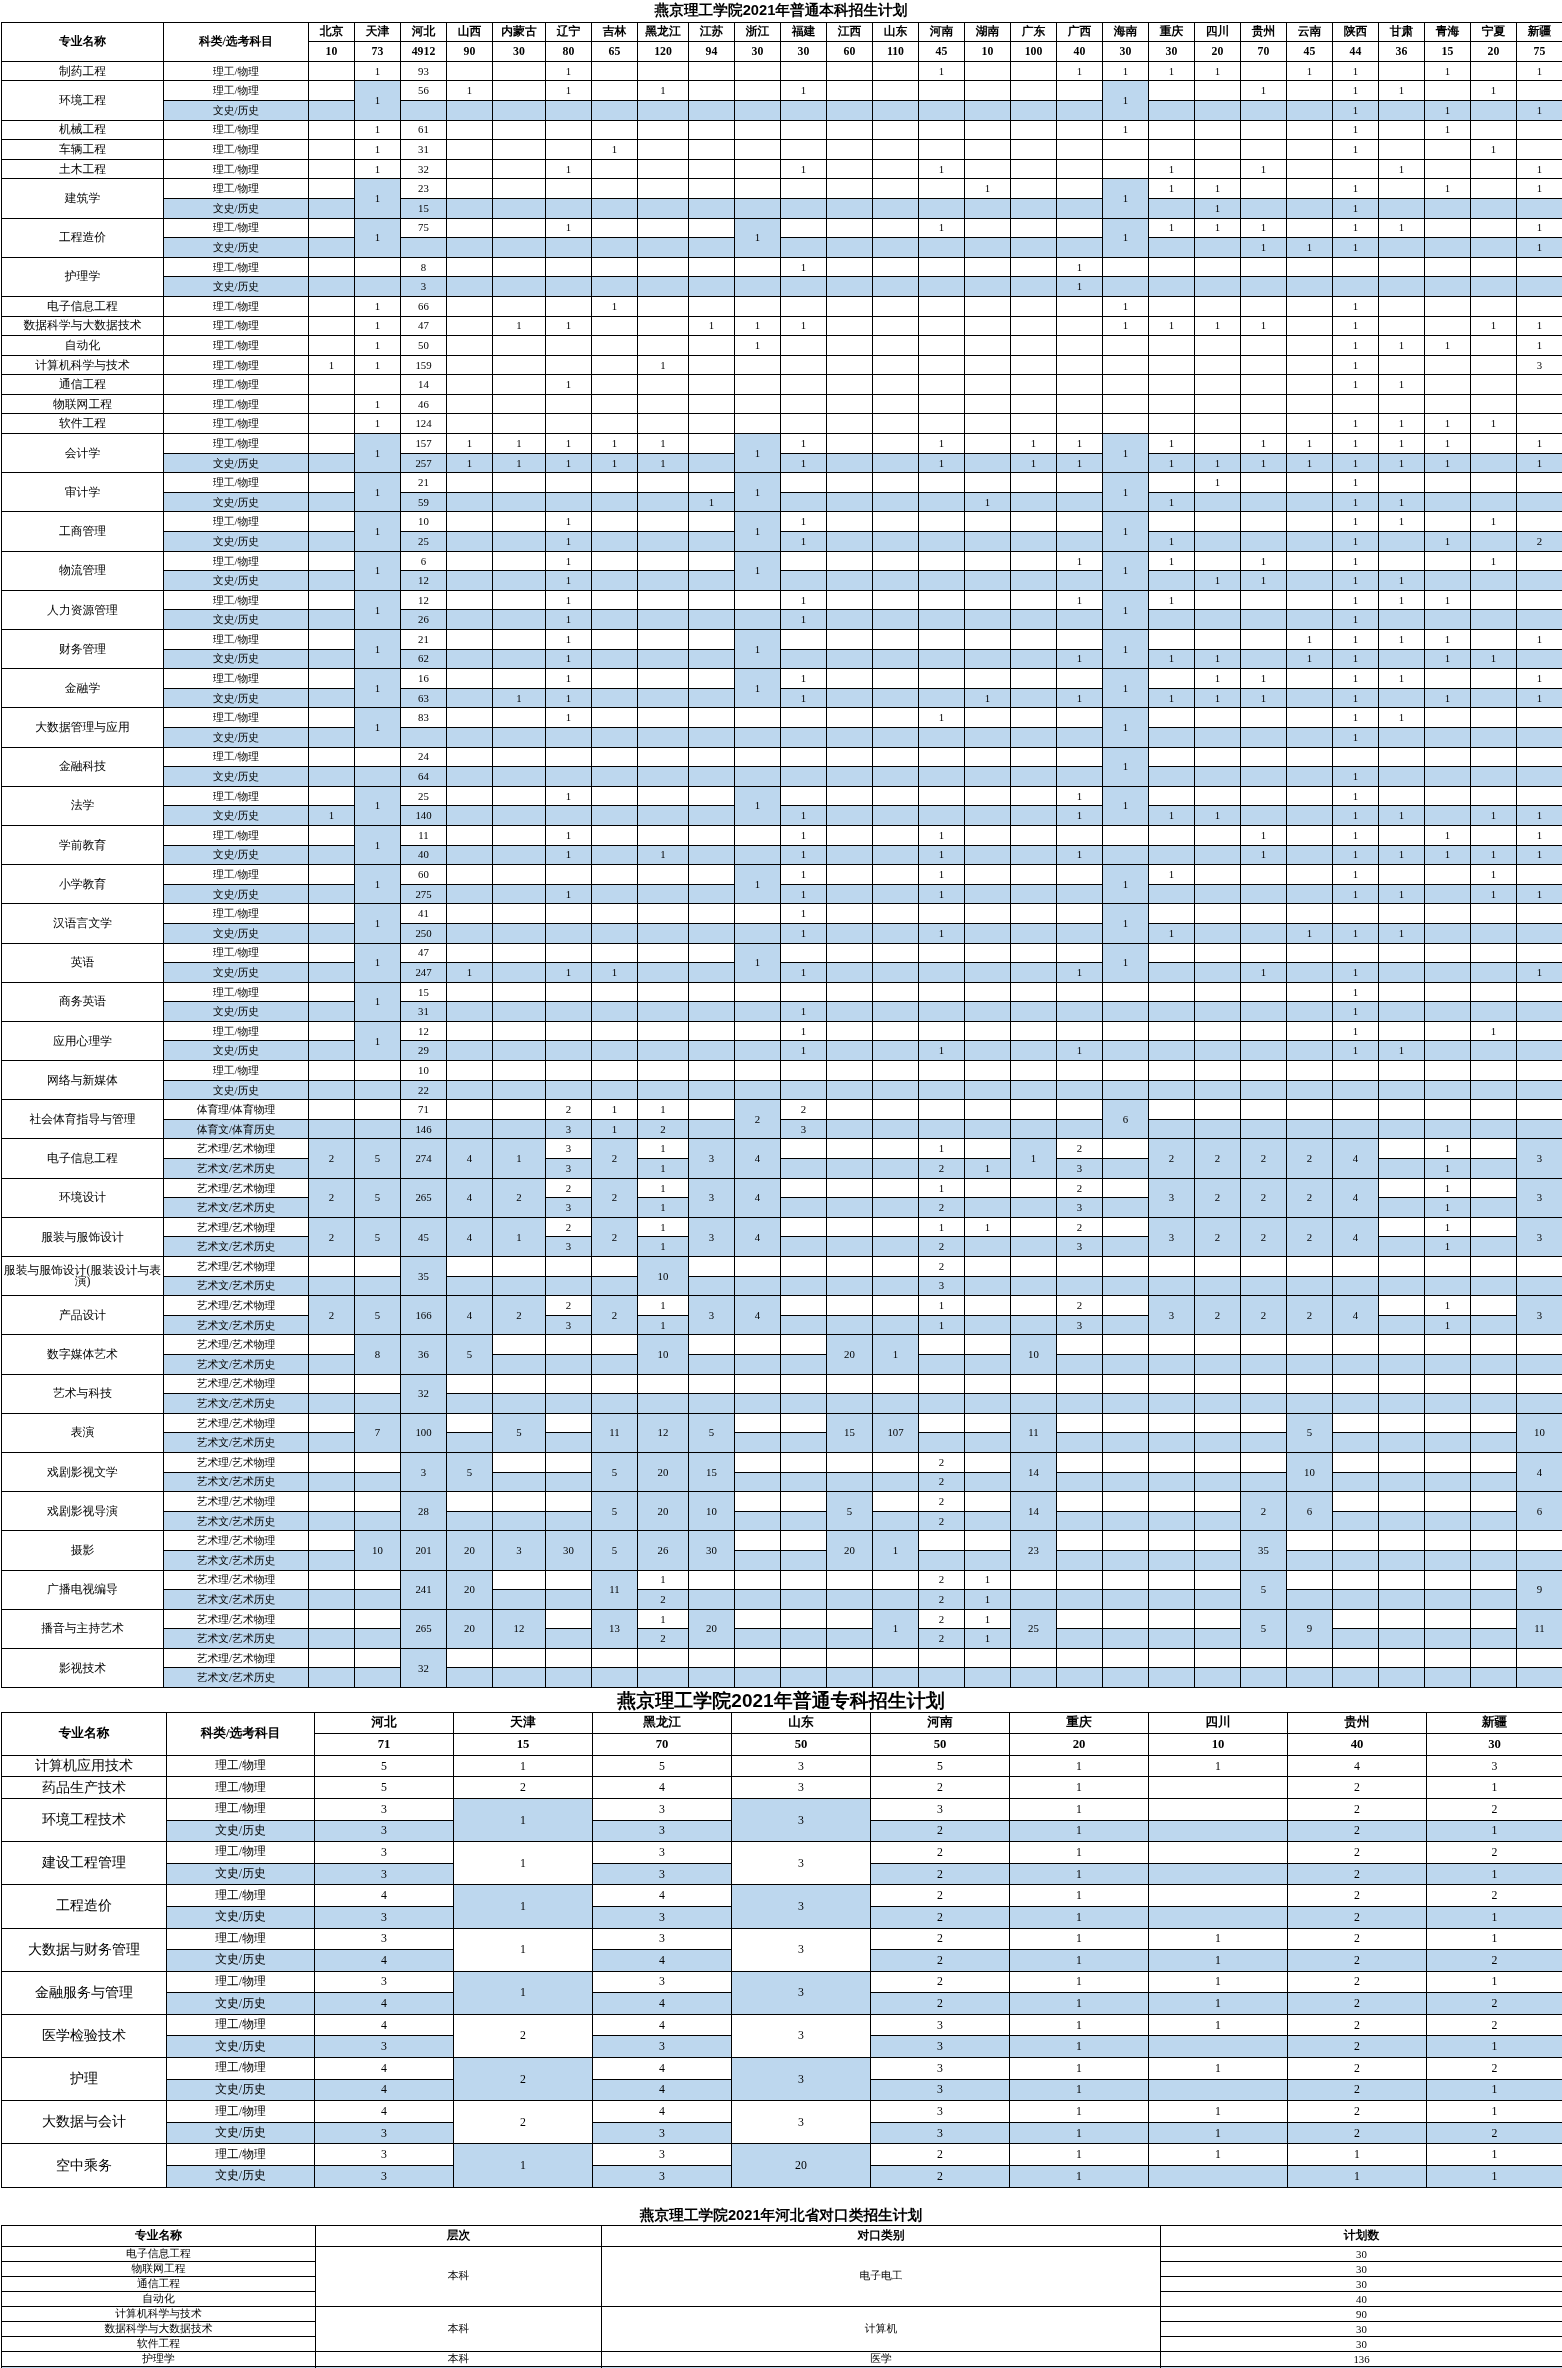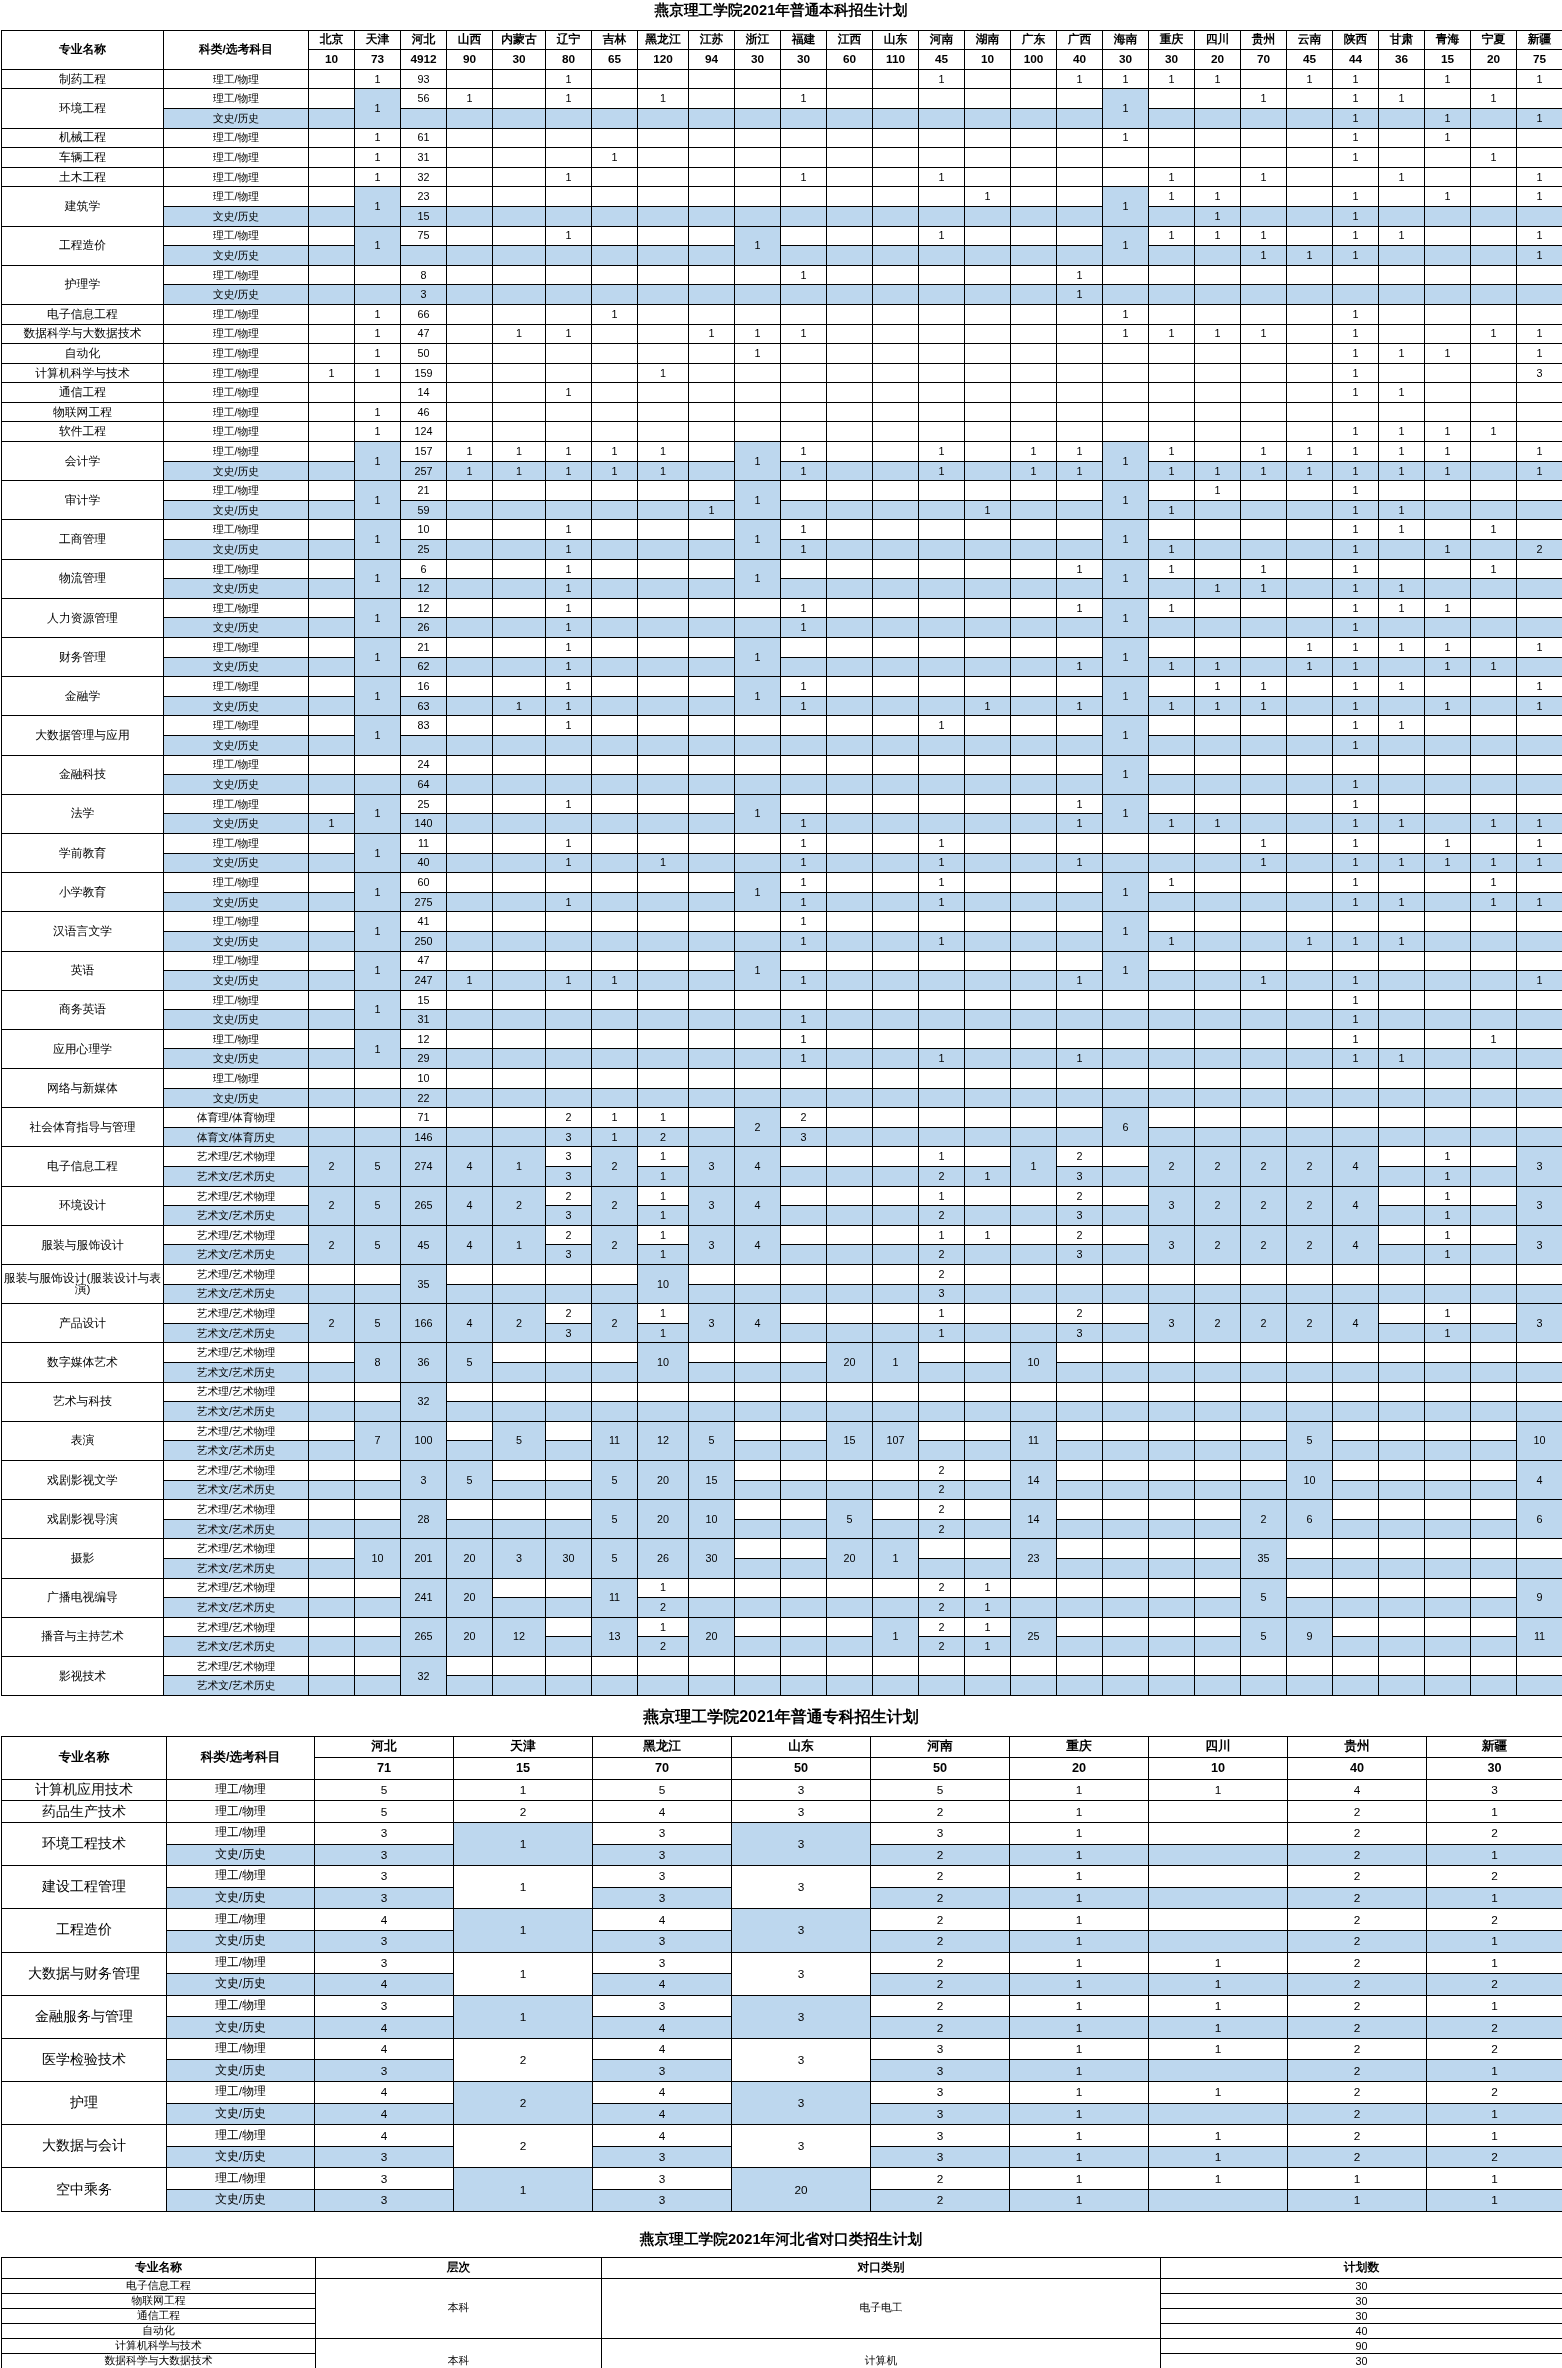--- a/index.html
+++ b/index.html
@@ -1,28 +1,28 @@
 <!DOCTYPE html>
 <html><head>
 <meta charset="utf-8">
 <style>
   html,body{margin:0;padding:0;background:#fff;}
   body{width:1562px;font-family:"Liberation Sans","DejaVu Sans",sans-serif;color:#000;}
   .page{width:1562px;}
-  table{border-collapse:collapse;table-layout:fixed;width:1560px;margin:8px 1px;}
+  table{border-collapse:collapse;table-layout:fixed;width:1560px;margin:0 1px;font-family:Liberation Serif, serif;}
   td{border:1px solid #000;text-align:center;vertical-align:middle;padding:0;overflow:hidden;white-space:normal;}
   .b{background:#BDD7EE;}
   
   .t1title{height:21.6px;line-height:21.6px;text-align:center;font-weight:bold;font-size:14.7px;}
   .benke td{height:18.6px;font-size:10.8px;line-height:10.8px;}
   .benke td.hd{font-weight:bold;font-size:11.8px;}
   .benke td.mj{font-size:11.8px;}
   .benke td.sj{font-size:10.8px;}
   
-  .t2title{height:23.5px;line-height:25.5px;text-align:center;font-weight:bold;font-size:16px;}
+  .t2title{height:23.5px;line-height:25.5px;text-align:center;font-weight:bold;font-size:19px;}
   .zhuanke td{height:20.6px;font-size:11.8px;}
   .zhuanke td.hd{font-weight:bold;font-size:12.7px;}
   .zhuanke td.mj{font-size:14px;}
   
   .t3title{height:21.6px;line-height:23.5px;text-align:center;font-weight:bold;font-size:14.7px;margin-top:16px;}
   .duikou td{height:12.7px;font-size:10.8px;}
   .duikou td.hd{font-weight:bold;font-size:11.8px;height:19.6px;}
 </style>
 </head>
 <body>

